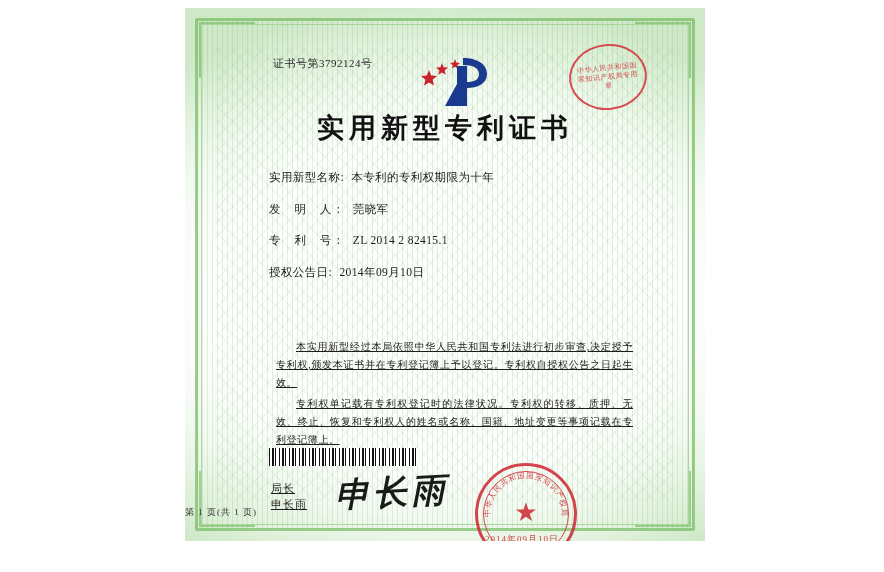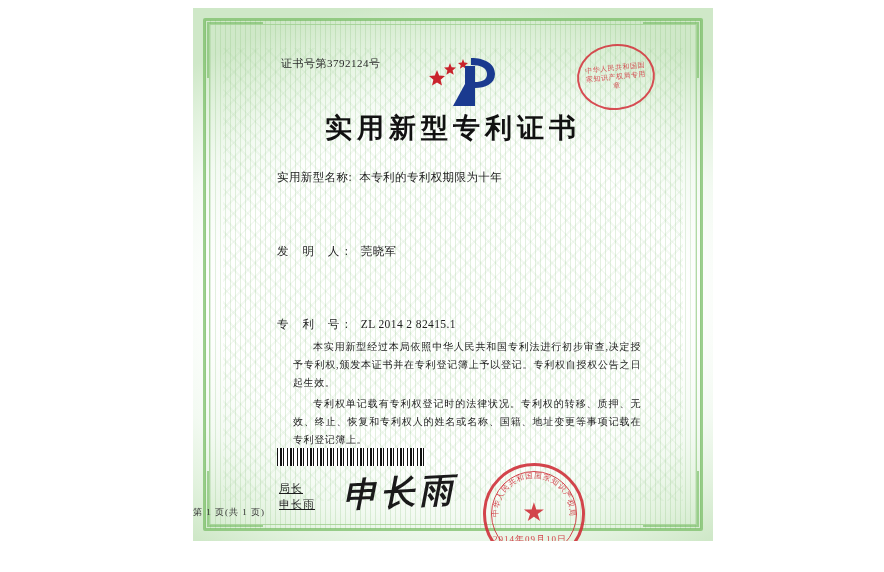--- a/index.html
+++ b/index.html
@@ -15,21 +15,21 @@
   }
   .page {
     position: relative;
     width: 884px;
     height: 572px;
     background: #ffffff;
   }
   
   .certificate {
     position: absolute;
-    left: 193px;
+    left: 185px;
     top: 8px;
     width: 520px;
     height: 533px;
     background:
       radial-gradient(ellipse 420px 300px at 50% 55%, #ffffff 0%, #ffffff 55%, #f3faf2 72%, #e2f2de 86%, #cfe8c8 100%);
     box-shadow: 0 0 0 0 rgba(0,0,0,0);
     overflow: hidden;
   }
   
   .border-outer {
@@ -158,37 +158,37 @@
   }
   .field-label {
     display: inline-block;
   }
   .field-value {
     display: inline-block;
     margin-left: 4px;
   }
   .label-spaced {
     letter-spacing: 5.5px;
-    margin-top: 42px;
   }
 
   .body-text {
     position: absolute;
     left: 84px;
     right: 72px;
     top: 330px;
     font-size: 10px;
     line-height: 18px;
     color: #1d1d1d;
     text-align: justify;
     letter-spacing: .6px;
   }
   .body-text p {
-    margin: 0 0 3px 16px;
+    margin: 0 0 3px 7px;
     text-indent: 20px;
+    text-decoration: underline;
   }
 
   .barcode {
     position: absolute;
     left: 84px;
     top: 440px;
     width: 150px;
     height: 18px;
     background:
       repeating-linear-gradient(90deg,
@@ -320,20 +320,24 @@
         <span class="field-value">本专利的专利权期限为十年</span>
       </div>
       <div class="field-row">
         <span class="field-label label-spaced">发 明 人:</span>
         <span class="field-value">莞晓军</span>
       </div>
       <div class="field-row">
         <span class="field-label label-spaced">专 利 号:</span>
         <span class="field-value">ZL 2014 2 82415.1</span>
       </div>
+      <div class="field-row">
+        <span class="field-label">授权公告日:</span>
+        <span class="field-value">2014年09月10日</span>
+      </div>
     </div>
 
     <div class="body-text">
       <p>本实用新型经过本局依照中华人民共和国专利法进行初步审查,决定授予专利权,颁发本证书并在专利登记簿上予以登记。专利权自授权公告之日起生效。</p>
       <p>专利权单记载有专利权登记时的法律状况。专利权的转移、质押、无效、终止、恢复和专利权人的姓名或名称、国籍、地址变更等事项记载在专利登记簿上。</p>
     </div>
 
     <div class="barcode"></div>
 
     <div class="sign-block">

